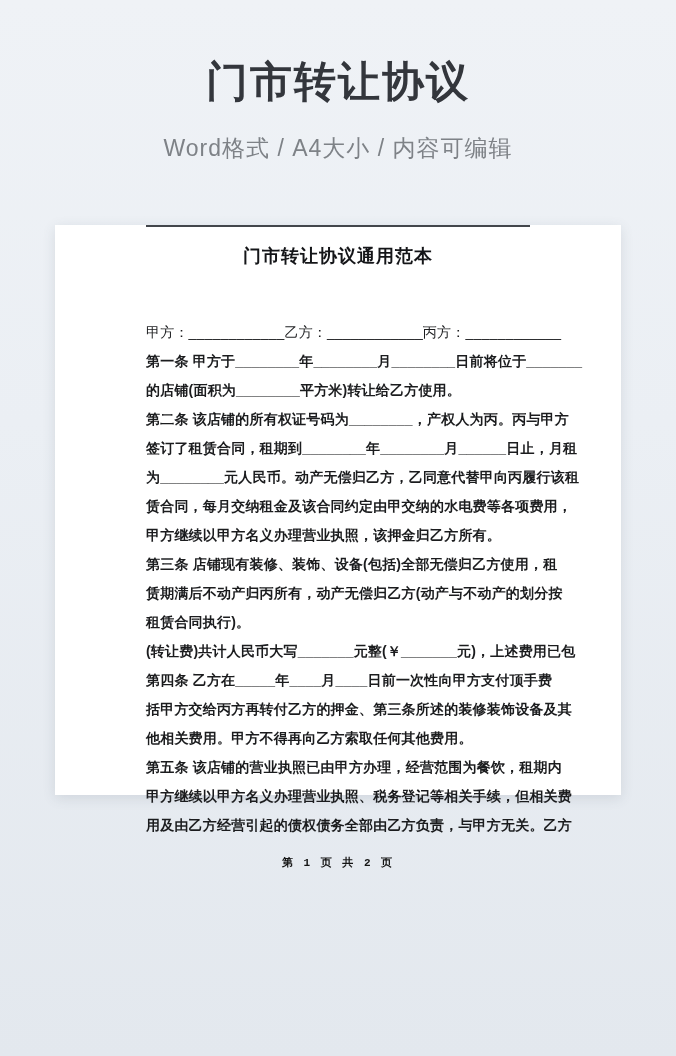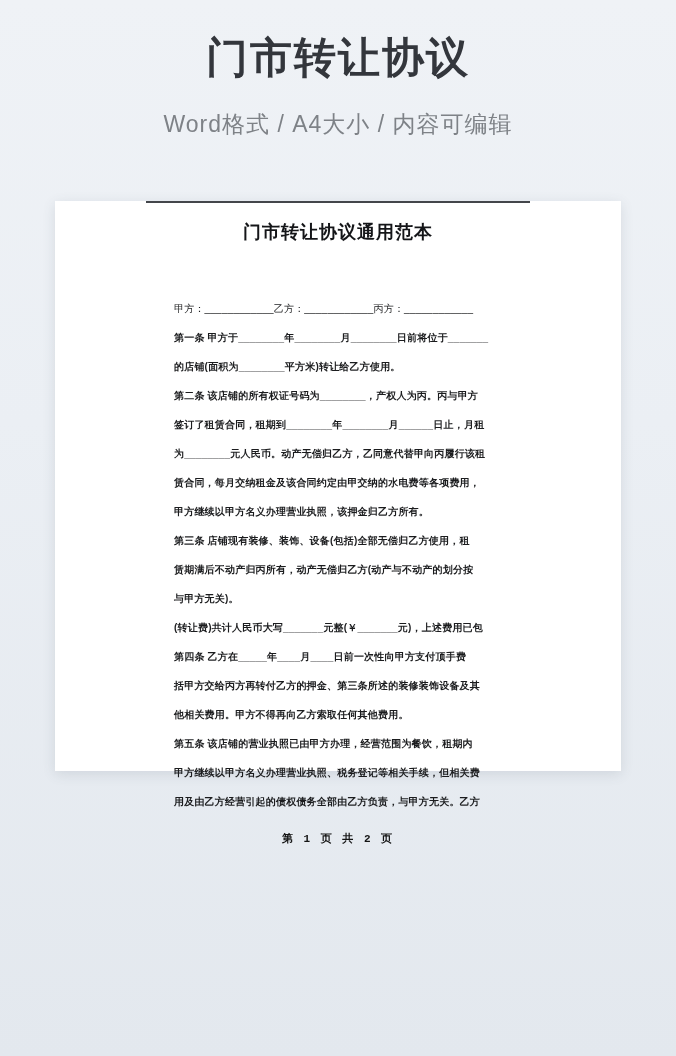--- a/index.html
+++ b/index.html
@@ -5,21 +5,21 @@
   html,body{margin:0;padding:0;}
   body{
     width:676px;height:1056px;overflow:hidden;
     background:linear-gradient(180deg,#eff2f6 0%,#ebeff4 40%,#e3e8ee 100%);
     font-family:"Liberation Sans","DejaVu Sans",sans-serif;
     -webkit-font-smoothing:antialiased;
   }
   .canvas{position:relative;width:676px;height:1056px;}
 
   
-  .banner{padding-top:32px;text-align:center;}
+  .banner{padding-top:56px;text-align:center;}
   .banner-title{
     font-size:42px;line-height:52px;font-weight:700;
     color:#33363c;letter-spacing:2px;
   }
   .banner-sub{
     margin-top:25px;font-size:23px;line-height:30px;
     color:#7e8287;letter-spacing:1px;font-weight:400;
   }
 
   
@@ -33,22 +33,22 @@
     width:384px;height:2px;margin:62px auto 0;
     background:#43464b;
   }
   .doc-title{
     margin-top:17px;text-align:center;
     font-size:18px;line-height:24px;font-weight:700;
     color:#141518;letter-spacing:1px;
   }
   .doc-body{width:384px;margin:50px auto 0;}
   .line{
-    font-size:10px;height:29px;line-height:29px;
-    color:#1b1c1e;white-space:nowrap;letter-spacing:0.2px;margin-left:28px;
+    font-size:14px;height:29px;line-height:29px;
+    color:#1b1c1e;white-space:nowrap;letter-spacing:0.2px;
   }
   .line.bold{font-weight:700;}
   .page-num{
     margin-top:16px;text-align:center;
     font-size:11px;line-height:14px;font-weight:700;
     color:#141414;letter-spacing:2px;font-family:Liberation Mono, monospace;
   }
 </style>
 </head>
 <body>
@@ -67,21 +67,21 @@
         <div class="line">甲方：____________乙方：____________丙方：____________</div>
         <div class="line bold">第一条 甲方于________年________月________日前将位于_______</div>
         <div class="line bold">的店铺(面积为________平方米)转让给乙方使用。</div>
         <div class="line bold">第二条 该店铺的所有权证号码为________，产权人为丙。丙与甲方</div>
         <div class="line bold">签订了租赁合同，租期到________年________月______日止，月租</div>
         <div class="line bold">为________元人民币。动产无偿归乙方，乙同意代替甲向丙履行该租</div>
         <div class="line bold">赁合同，每月交纳租金及该合同约定由甲交纳的水电费等各项费用，</div>
         <div class="line bold">甲方继续以甲方名义办理营业执照，该押金归乙方所有。</div>
         <div class="line bold">第三条 店铺现有装修、装饰、设备(包括)全部无偿归乙方使用，租</div>
         <div class="line bold">赁期满后不动产归丙所有，动产无偿归乙方(动产与不动产的划分按</div>
-        <div class="line bold">与甲方无关)。</div>
+        <div class="line bold">租赁合同执行)。</div>
         <div class="line bold">(转让费)共计人民币大写_______元整(￥_______元)，上述费用已包</div>
         <div class="line bold">第四条 乙方在_____年____月____日前一次性向甲方支付顶手费</div>
         <div class="line bold">括甲方交给丙方再转付乙方的押金、第三条所述的装修装饰设备及其</div>
         <div class="line bold">他相关费用。甲方不得再向乙方索取任何其他费用。</div>
         <div class="line bold">第五条 该店铺的营业执照已由甲方办理，经营范围为餐饮，租期内</div>
         <div class="line bold">甲方继续以甲方名义办理营业执照、税务登记等相关手续，但相关费</div>
         <div class="line bold">用及由乙方经营引起的债权债务全部由乙方负责，与甲方无关。乙方</div>
       </div>
     <div class="page-num">第 1 页 共 2 页</div>
   </div>

